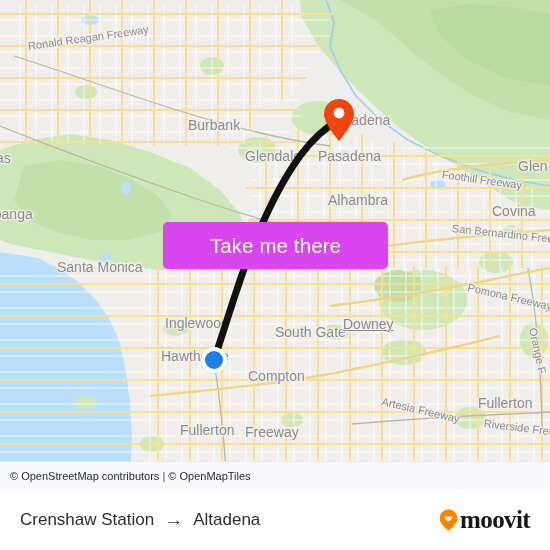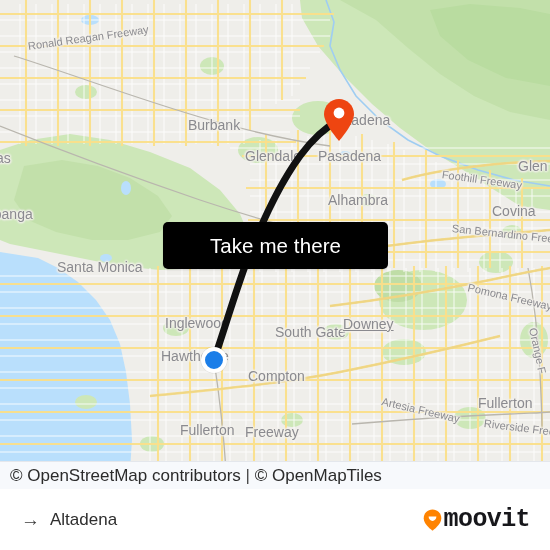--- a/index.html
+++ b/index.html
@@ -37,36 +37,36 @@
     box-shadow:0 0 0 0.5px rgba(0,0,0,.10);
   }
 
   
   .dest-pin{position:absolute;left:323px;top:98px;width:32px;height:44px;}
   .dest-pin svg{display:block;width:32px;height:44px;}
 
   
   .cta{
     position:absolute;left:163px;top:222px;width:225px;height:47px;
-    background:#000000;border-radius:5px;border:0;
+    background:#d946ef;border-radius:5px;border:0;
     color:#ffffff;font-size:20.5px;font-family:"Liberation Sans", sans-serif;
     letter-spacing:.1px;cursor:pointer;
     display:flex;align-items:center;justify-content:center;
     box-shadow:0 1px 2px rgba(0,0,0,.12);
   }
 
   
   .attrib{
     position:absolute;left:0;top:461px;width:550px;height:28px;
     background:#f7f9fc;border-top:1px solid #e4e7ec;
     display:flex;align-items:center;box-sizing:border-box;
     z-index:6;
   }
   .attrib-text{
-    font-size:17px;color:#2b2b2b;padding-left:10px;
+    font-size:11px;color:#2b2b2b;padding-left:10px;
     font-family:"Liberation Sans", sans-serif;white-space:nowrap;
   }
   .attrib-text .sep{color:#4a4a4a;}
 
   
   .footer{
     position:absolute;left:0;top:489px;width:550px;height:61px;
     background:#ffffff;display:flex;align-items:center;
     justify-content:space-between;box-sizing:border-box;
     padding:0 14px 0 20px;
@@ -76,21 +76,21 @@
     font-size:17px;color:#333333;font-family:"Liberation Sans", sans-serif;
   }
   .trip .from{color:#2e2e2e;}
   .trip .to{color:#2e2e2e;}
   .trip .arrow{font-size:19px;color:#3a3a3a;line-height:1;padding:0 1px;}
 
   .brand{display:flex;align-items:center;gap:2px;padding-right:6px;}
   .brand-mark{width:19px;height:22px;display:block;}
   .brand-text{
     font-size:25px;font-weight:bold;color:#17171b;letter-spacing:-0.6px;
-    font-family:Liberation Mono, monospace;line-height:1;
+    font-family:Liberation Serif, serif;line-height:1;
   }
 </style>
 </head>
 <body>
 
 <div class="app">
 
   <div class="map">
 
     <svg class="map-svg" viewBox="0 0 550 489" preserveAspectRatio="none">
@@ -369,20 +369,21 @@
       <div class="attrib-text">
         <span>© OpenStreetMap contributors</span>
         <span class="sep">|</span>
         <span>© OpenMapTiles</span>
       </div>
     </div>
   </div>
 
   <div class="footer">
     <div class="trip">
+      <span class="from">Crenshaw Station</span>
       <span class="arrow">→</span>
       <span class="to">Altadena</span>
     </div>
 
     <div class="brand">
       <svg class="brand-mark" viewBox="0 0 19 22">
         <path d="M9.5,0.6 C4.6,0.6 0.7,4.5 0.7,9.4 C0.7,15.3 9.5,21.6 9.5,21.6
                  C9.5,21.6 18.3,15.3 18.3,9.4 C18.3,4.5 14.4,0.6 9.5,0.6 Z" fill="#ff8300"></path>
         <path d="M5.6,7.6 C5.6,10.1 7.3,11.9 9.5,11.9 C11.7,11.9 13.4,10.1 13.4,7.6 Z" fill="#ffffff"></path>
       </svg>

